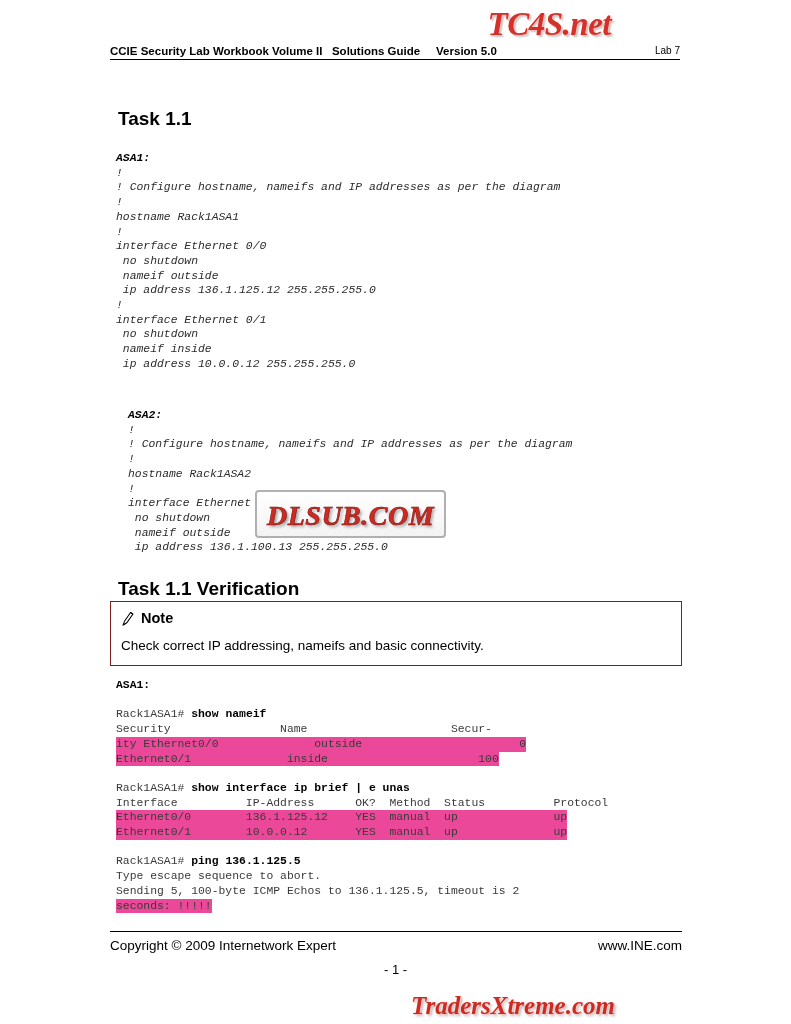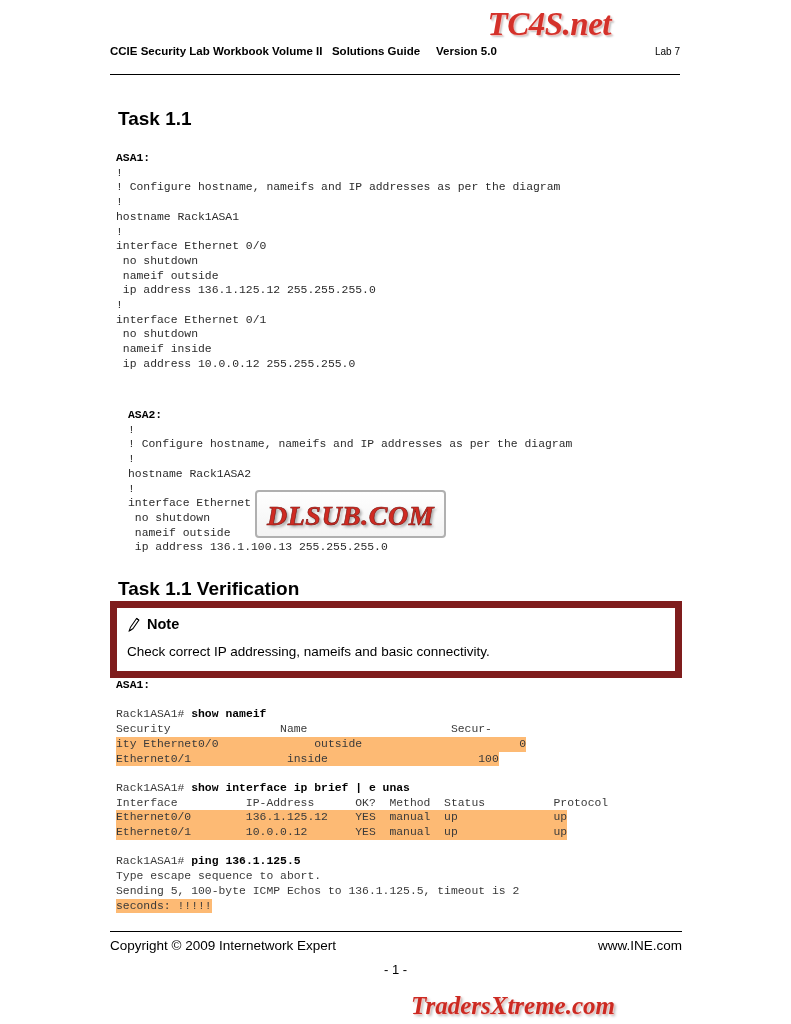--- a/index.html
+++ b/index.html
@@ -37,27 +37,26 @@
     white-space: nowrap;
   }
 
   
   .header {
     position: absolute;
     left: 110px;
     top: 45px;
     width: 570px;
     border-bottom: 1px solid #000;
-    padding-bottom: 17px;
+    padding-bottom: 2px;
     font-size: 11.5px;
     font-weight: bold;
     color: #000;
     display: flex;
     justify-content: space-between;
-    align-items: flex-end;
   }
   .header .htitle { white-space: pre; }
   .header .hlab { font-size: 10px; font-weight: normal; }
 
   
   .h-task {
     position: absolute;
     font-size: 19px;
     font-weight: bold;
     font-family: "Liberation Sans", sans-serif;
@@ -67,33 +66,34 @@
   #task11v { left: 118px; top: 578px; }
 
   
   .code {
     position: absolute;
     font-family: "Liberation Mono", monospace;
     font-size: 11.4px;
     line-height: 14.7px;
     color: #2b2b2b;
     white-space: pre;
+    font-style: italic;
   }
   .code .lbl { font-weight: bold; color: #000; }
 
   #asa1-cfg { left: 116px; top: 151px; }
   #asa2-cfg { left: 116px; top: 408px; margin-left: 12px; }
 
   
   .notebox {
     position: absolute;
     left: 110px;
     top: 601px;
     width: 572px;
-    border: 7px solid #7f1d1d;
+    border: 1px solid #7f1d1d;
     background: #fff;
     box-sizing: border-box;
   }
   .notebox .note-title {
     font-size: 14.5px;
     font-weight: bold;
     padding: 8px 10px 2px 10px;
     display: flex;
     align-items: center;
     gap: 6px;
@@ -118,21 +118,21 @@
     width: 580px;
     font-family: "Liberation Mono", monospace;
     font-size: 11.4px;
     line-height: 14.7px;
     color: #3a3a3a;
     white-space: pre;
   }
   #verif .lbl { font-weight: bold; color: #000; }
   #verif .cmd { font-weight: bold; color: #000; text-align: center; }
   #verif .prompt { color: #3a3a3a; }
-  .hl { background: #fdba74; display: inline-block; }
+  .hl { background: #ec4899; display: inline-block; }
 
   
   .footer-rule {
     position: absolute;
     left: 110px;
     top: 931px;
     width: 572px;
     border-top: 1px solid #000;
   }
   .footer {

